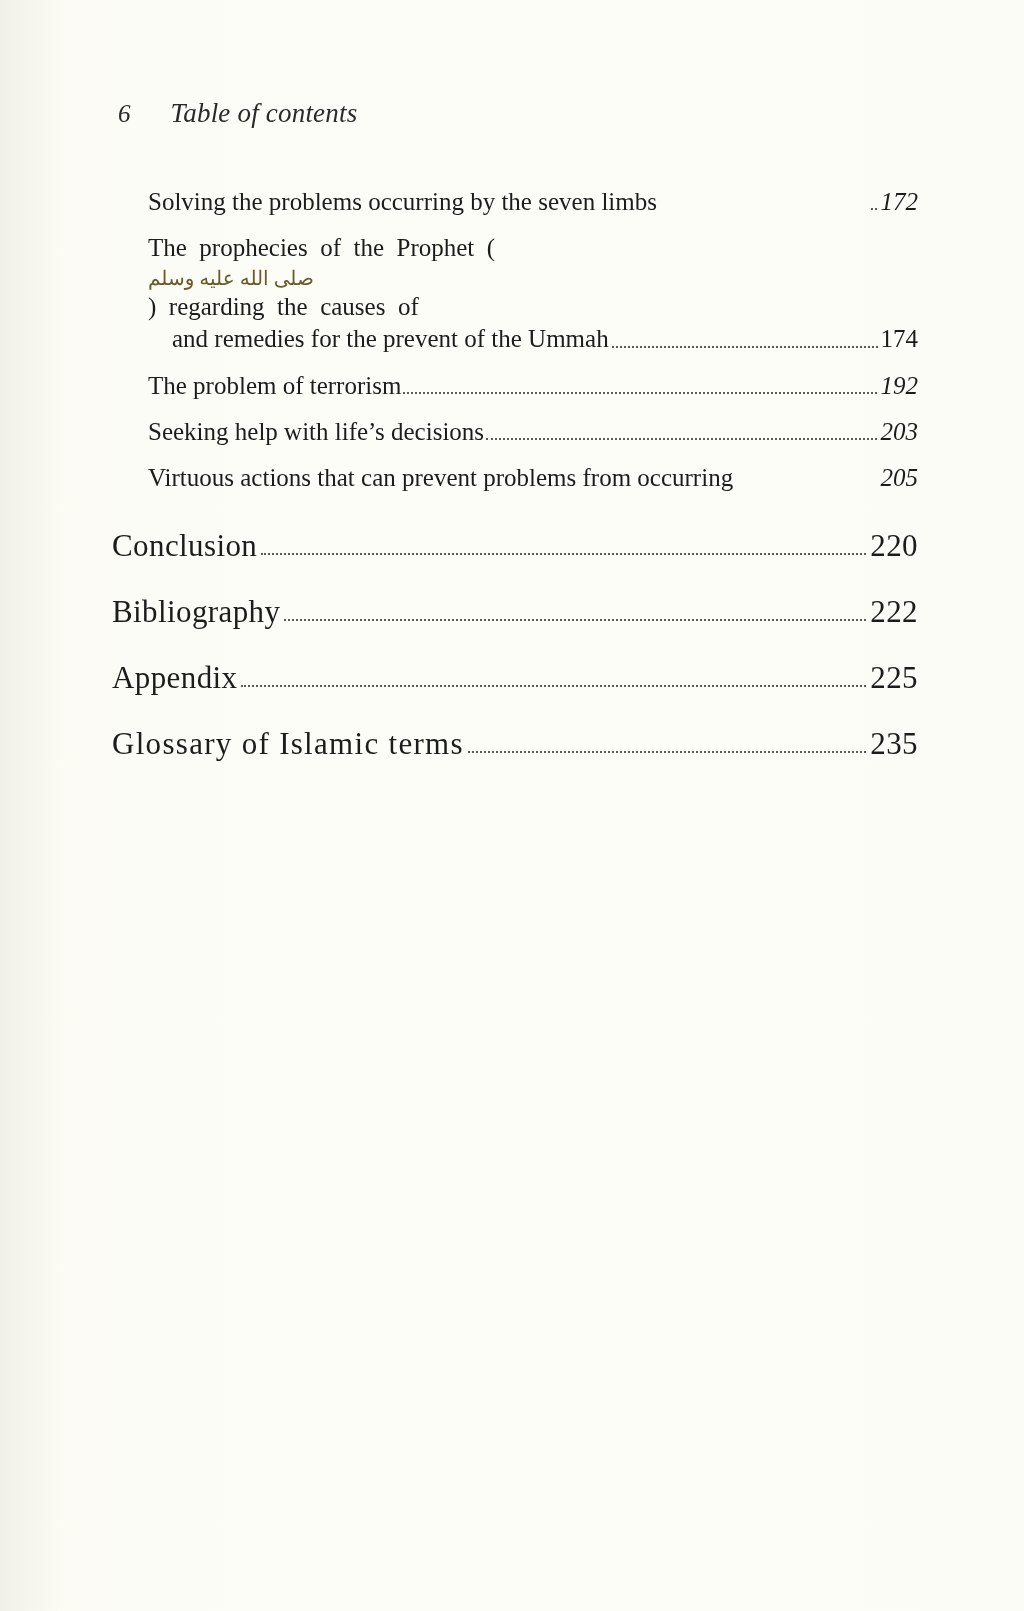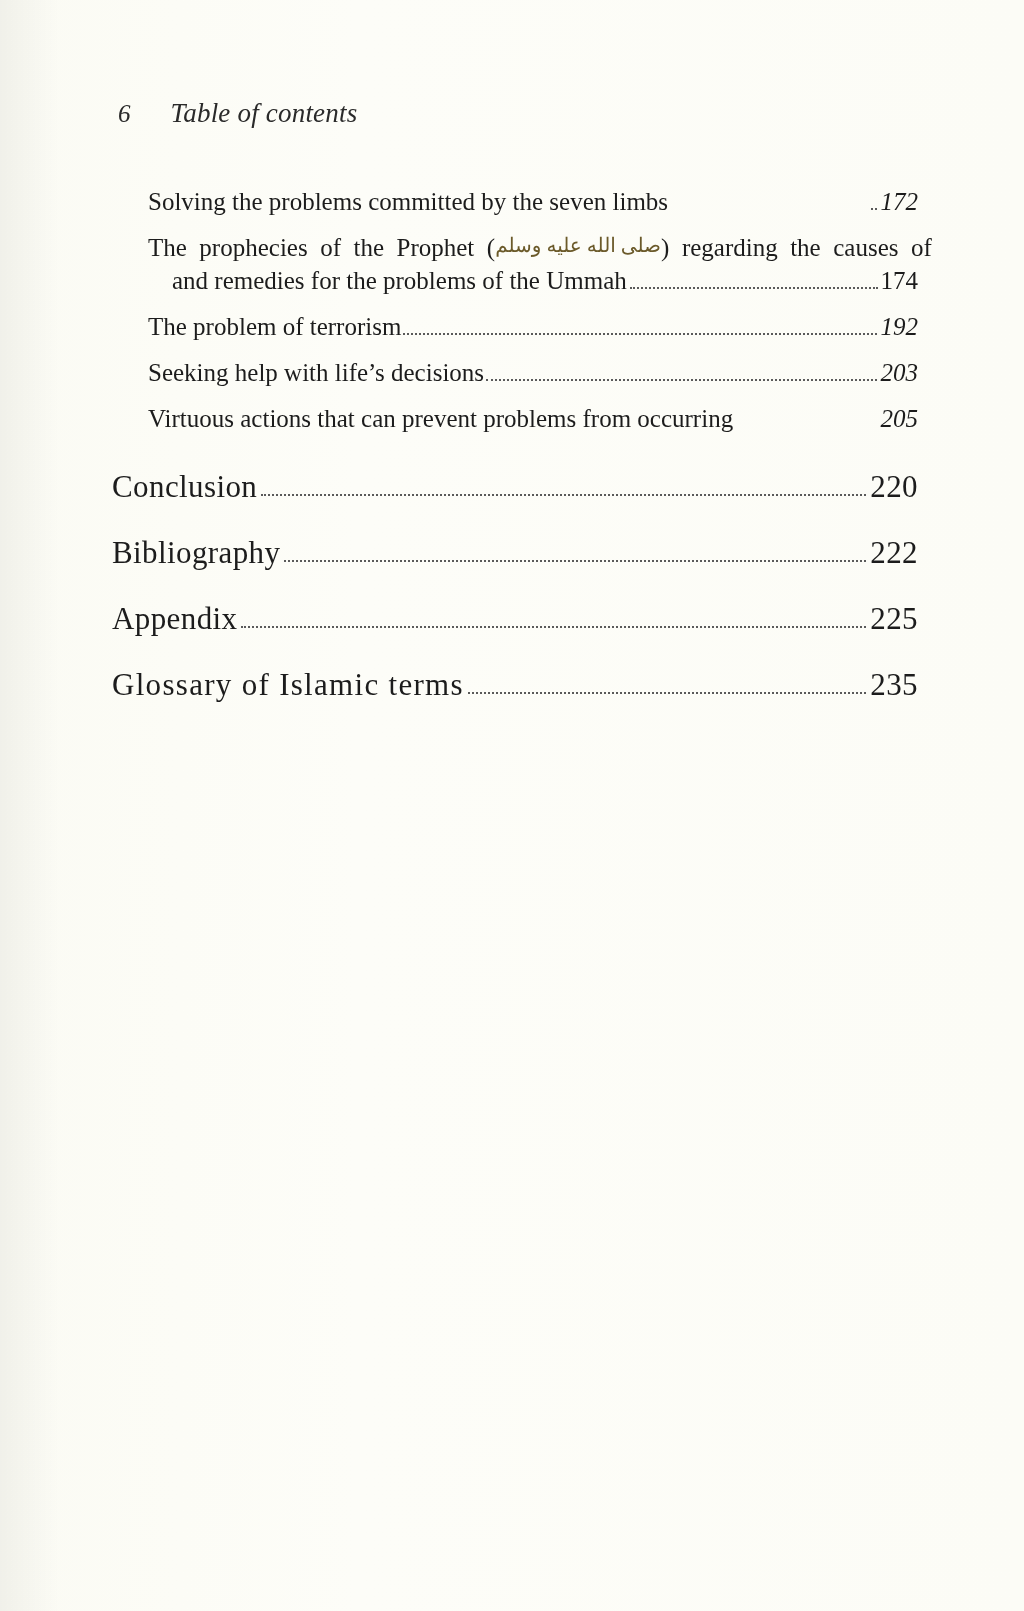--- a/index.html
+++ b/index.html
@@ -99,20 +99,21 @@
   .entry-block {
     padding-left: 36px;
     margin-bottom: 14px;
     font-size: 25px;
     line-height: 1.3;
   }
   .line1 {
     display: flex;
     justify-content: space-between;
     width: 100%;
+    flex-direction: column;
   }
   .line1 span {
     white-space: pre;
   }
   .line2 {
     display: flex;
     align-items: flex-end;
     padding-left: 24px;
   }
   .line2 .label { flex: 0 1 auto; }
@@ -168,33 +169,33 @@
 <div class="page">
 
   <div class="running-head">
     <div class="folio">6</div>
     <div class="head-title">Table of contents</div>
   </div>
 
   <div class="toc">
 
     <div class="entry sub">
-      <span class="label justify-line">Solving the problems committed by the seven limbs</span>
+      <span class="label justify-line">Solving the problems occurring by the seven limbs</span>
       <span class="leader"></span>
       <span class="pageno">172</span>
     </div>
 
     <div class="entry-block">
       <div class="line1">
         <span>The  prophecies  of  the  Prophet  (</span>
           <span class="pbuh">صلى الله عليه وسلم</span>
           <span>)  regarding  the  causes  of</span>
       </div>
       <div class="line2">
-        <span class="label">and  remedies  for  the  problems  of  the  Ummah</span>
+        <span class="label">and  remedies  for  the  prevent  of  the  Ummah</span>
         <span class="leader"></span>
         <span class="pageno">174</span>
       </div>
     </div>
 
     <div class="entry sub">
       <span class="label">The problem of terrorism</span>
       <span class="leader"></span>
       <span class="pageno">192</span>
     </div>

